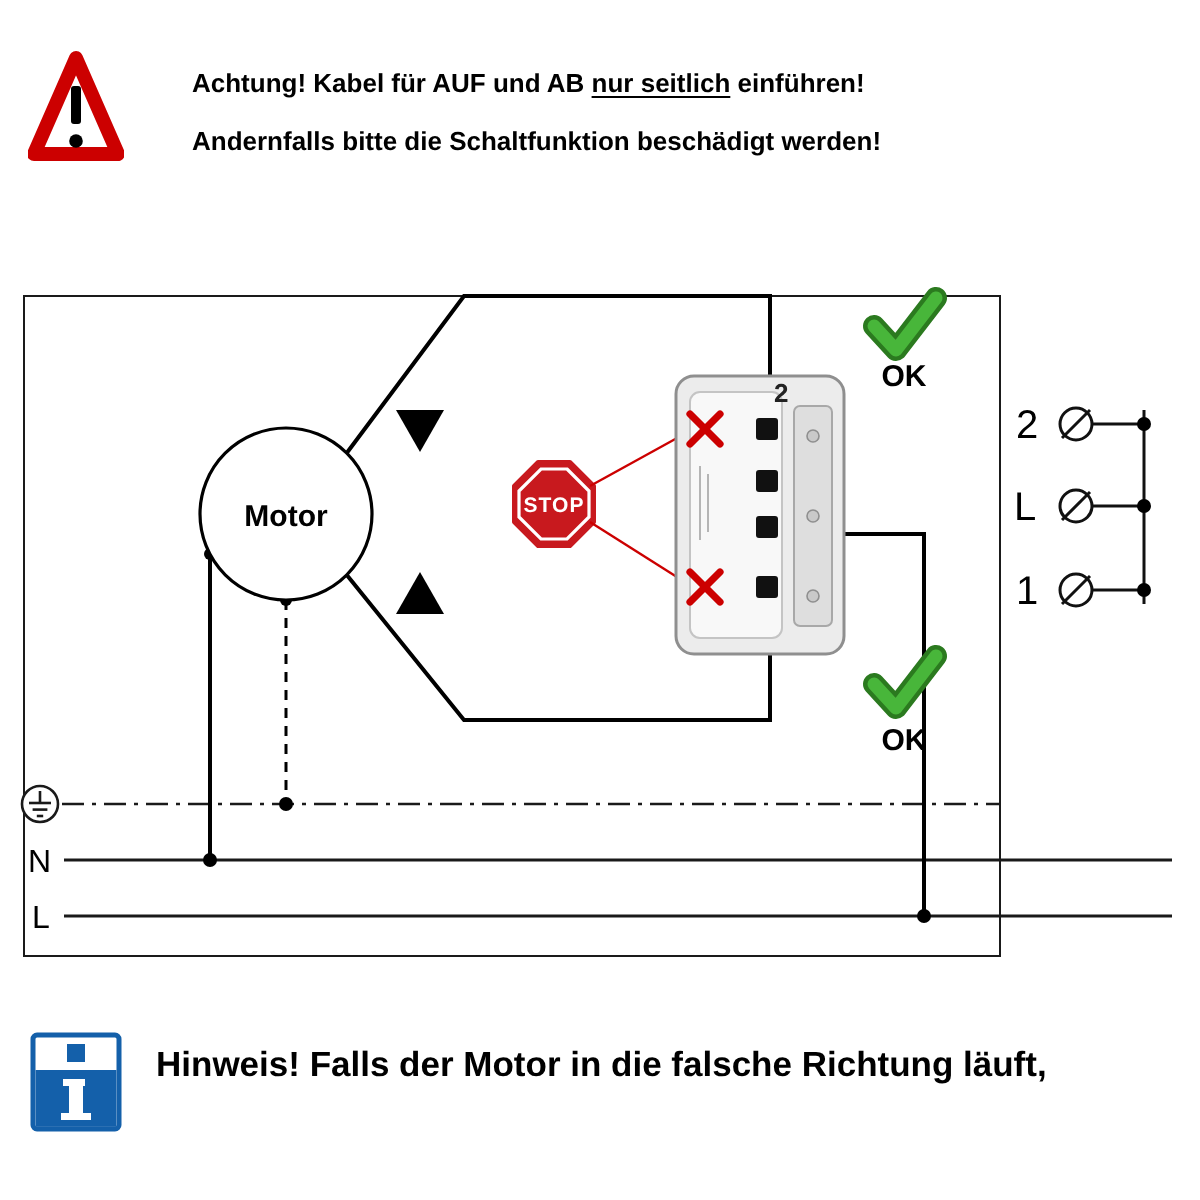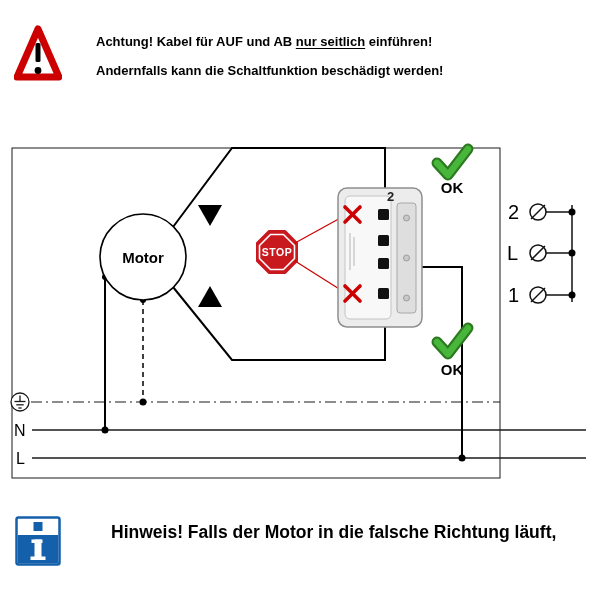--- a/index.html
+++ b/index.html
@@ -10,21 +10,21 @@
   .warn-row{position:absolute;top:22px;left:14px;width:580px;display:flex;}
   .warn-icon{flex:0 0 48px;}
   .warn-text{margin-left:34px;padding-top:5px;font-weight:bold;font-size:13px;
              line-height:29px;color:#000;white-space:nowrap;}
   .u{text-decoration:underline;text-underline-offset:2px;}
 
   
   .diagram{position:absolute;top:130px;left:0;}
 
   
-  .info-row{position:absolute;top:516px;left:15px;width:580px;display:flex;gap:33px;}
+  .info-row{position:absolute;top:516px;left:15px;width:580px;display:flex;}
   .info-icon{flex:0 0 46px;}
   .info-text{margin-left:17px;padding-top:2px;font-weight:bold;font-size:17.5px;
              line-height:28px;color:#000;white-space:nowrap;}
 
   
   .t15b{font:bold 15px "Liberation Sans",sans-serif;fill:#000;}
   .t16 {font:16px "Liberation Sans",sans-serif;fill:#000;}
   .t20 {font:20px "Liberation Sans",sans-serif;fill:#000;}
   .t13b{font:bold 13px "Liberation Sans",sans-serif;fill:#222;}
   .stoptext{font:bold 10.5px "Liberation Sans",sans-serif;fill:#fff;letter-spacing:.5px;}
@@ -35,21 +35,21 @@
 <div class="page">
 
   <div class="warn-row">
     <svg class="warn-icon" width="48" height="62" viewBox="0 0 48 62">
       <polygon points="24,7 45,55 3,55" fill="#fff" stroke="#cc0000" stroke-width="7" stroke-linejoin="round"></polygon>
       <rect x="21.5" y="21" width="5" height="19" rx="1.5" fill="#000"></rect>
       <circle cx="24" cy="48.5" r="3.4" fill="#000"></circle>
     </svg>
     <div class="warn-text">
       <div><span>Achtung! Kabel für AUF und AB </span><span class="u">nur seitlich</span><span> einführen!</span></div>
-      <div>Andernfalls kann die Schaltfunktion beschädigt werden!</div>
+      <div>Andernfalls bitte die Schaltfunktion beschädigt werden!</div>
     </div>
   </div>
 
   <svg class="diagram" width="600" height="372" viewBox="0 0 600 372">
 
     <rect x="12" y="18" width="488" height="330" fill="none" stroke="#1a1a1a" stroke-width="1"></rect>
 
     <g stroke="#1a1a1a">
       <line x1="31" y1="272" x2="500" y2="272" stroke-width="1.2" stroke-dasharray="11 4 2 4"></line>
       <line x1="32" y1="300" x2="586" y2="300" stroke-width="1.5"></line>

